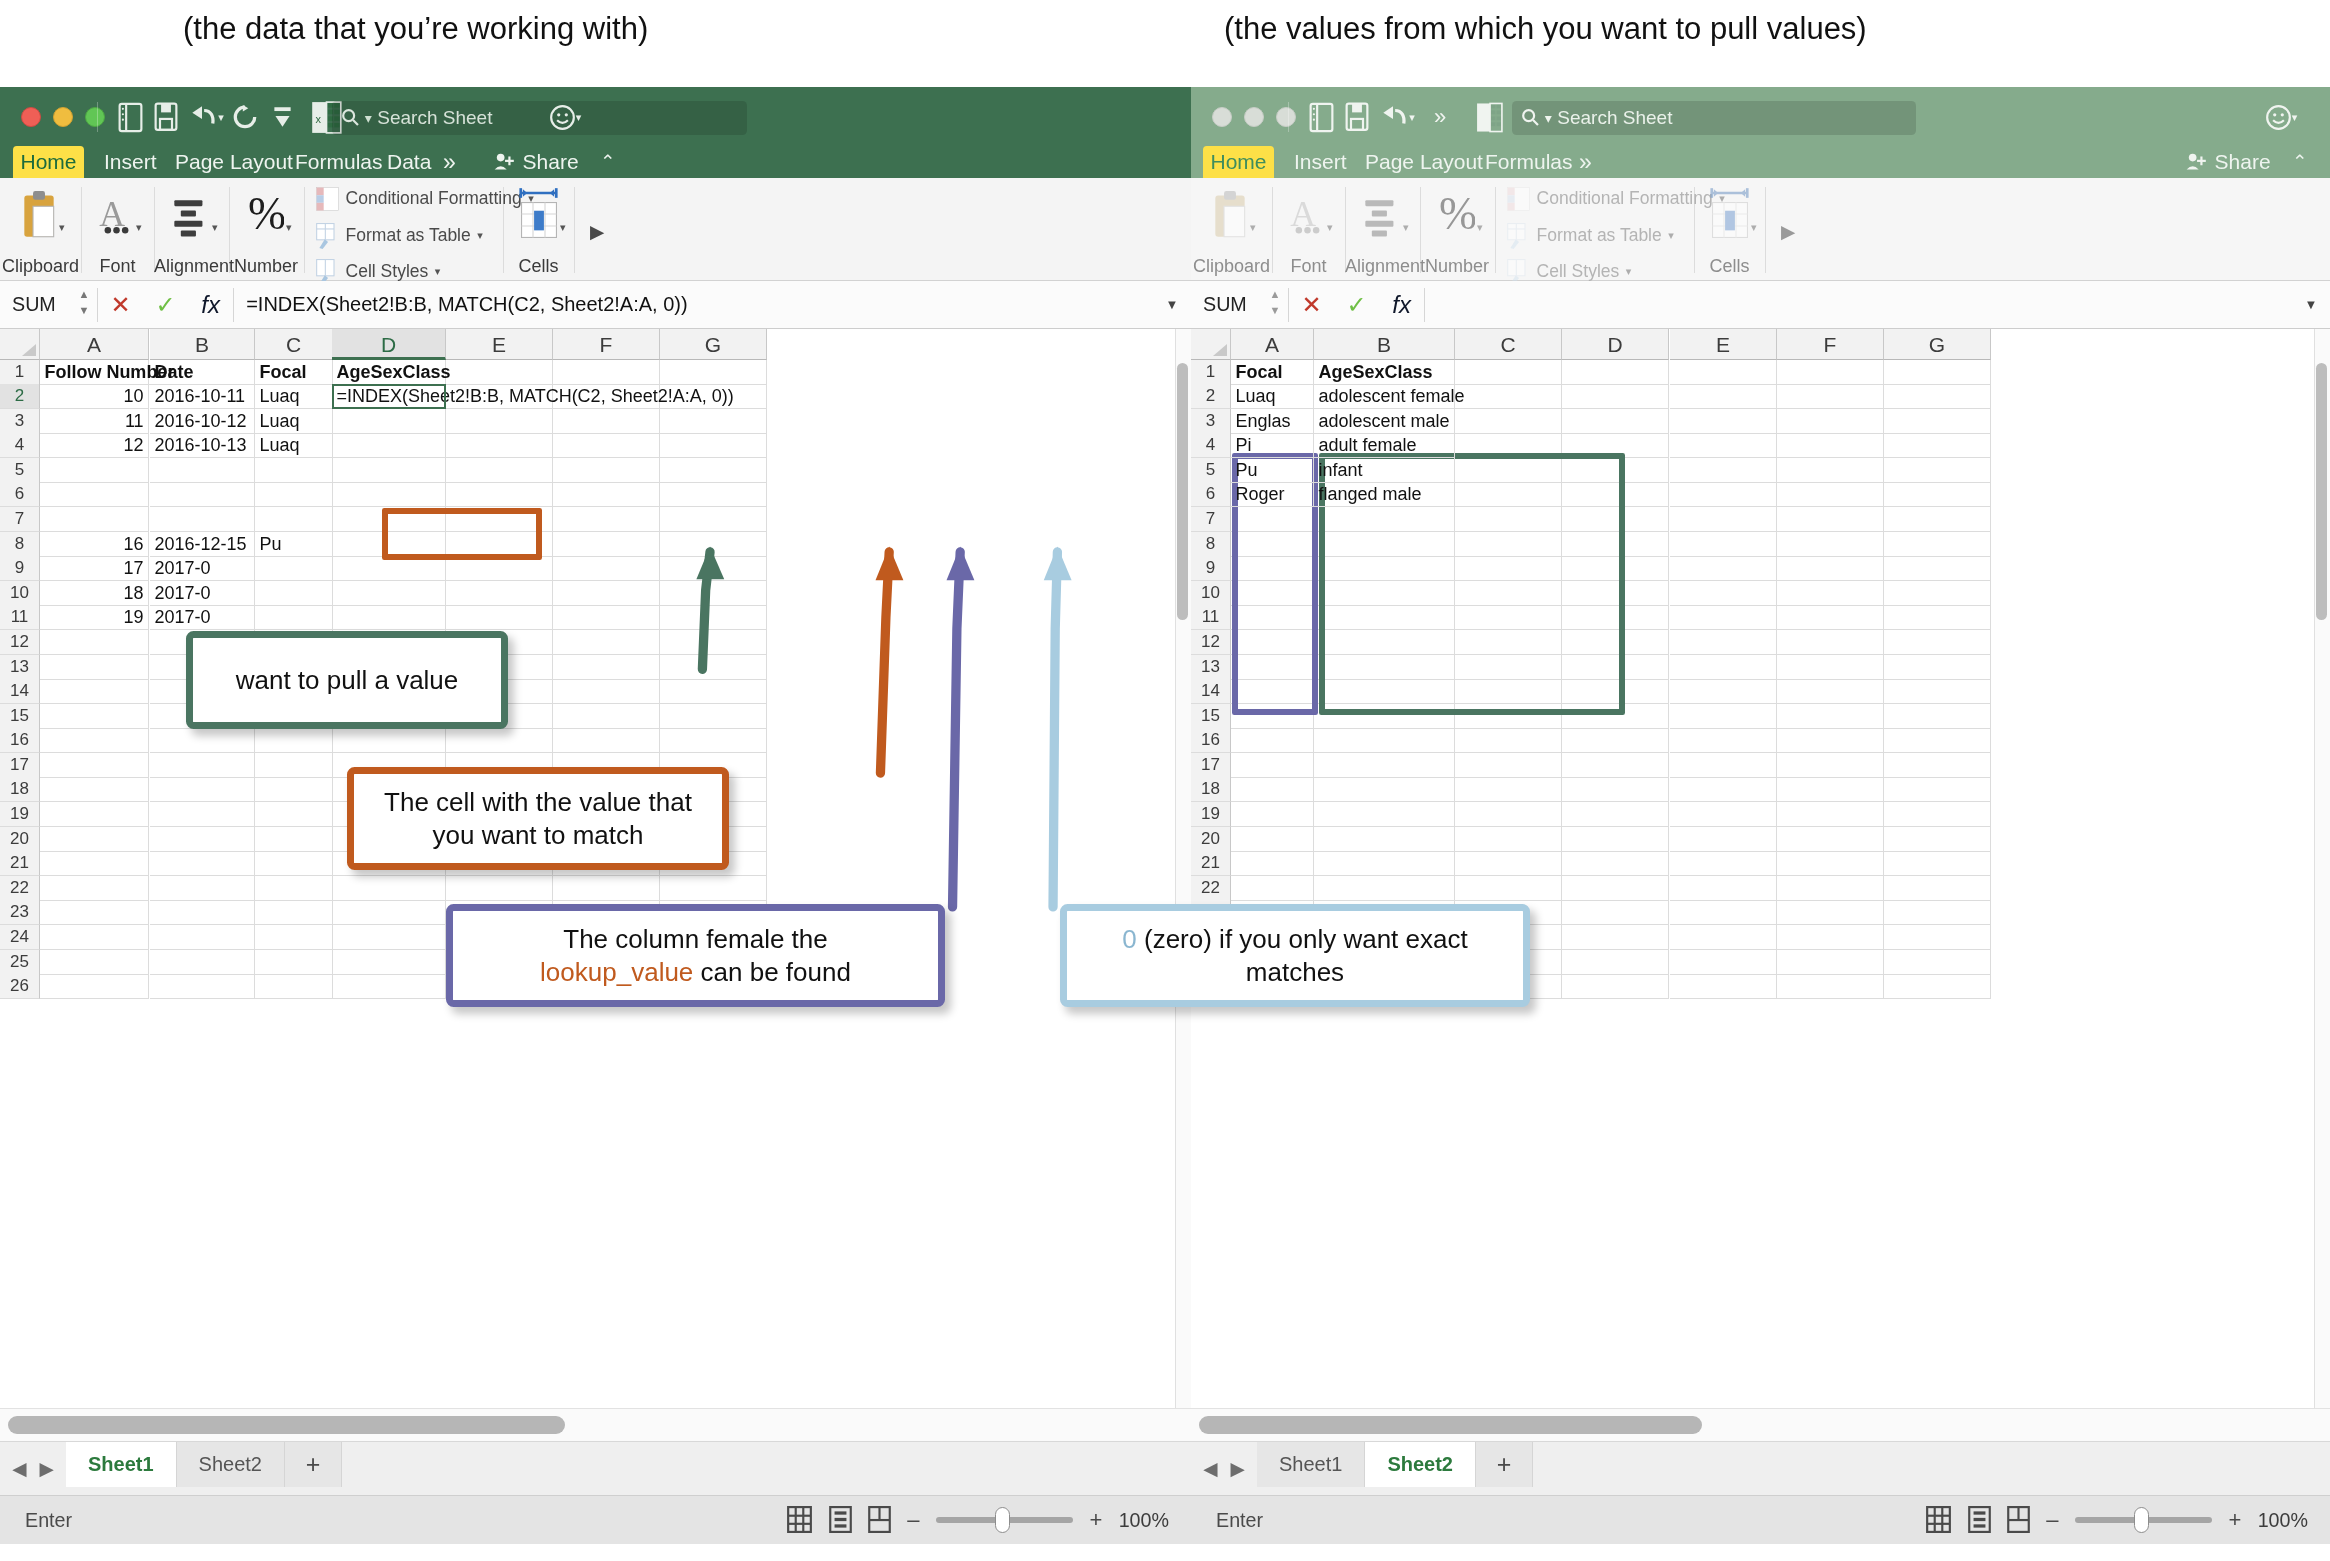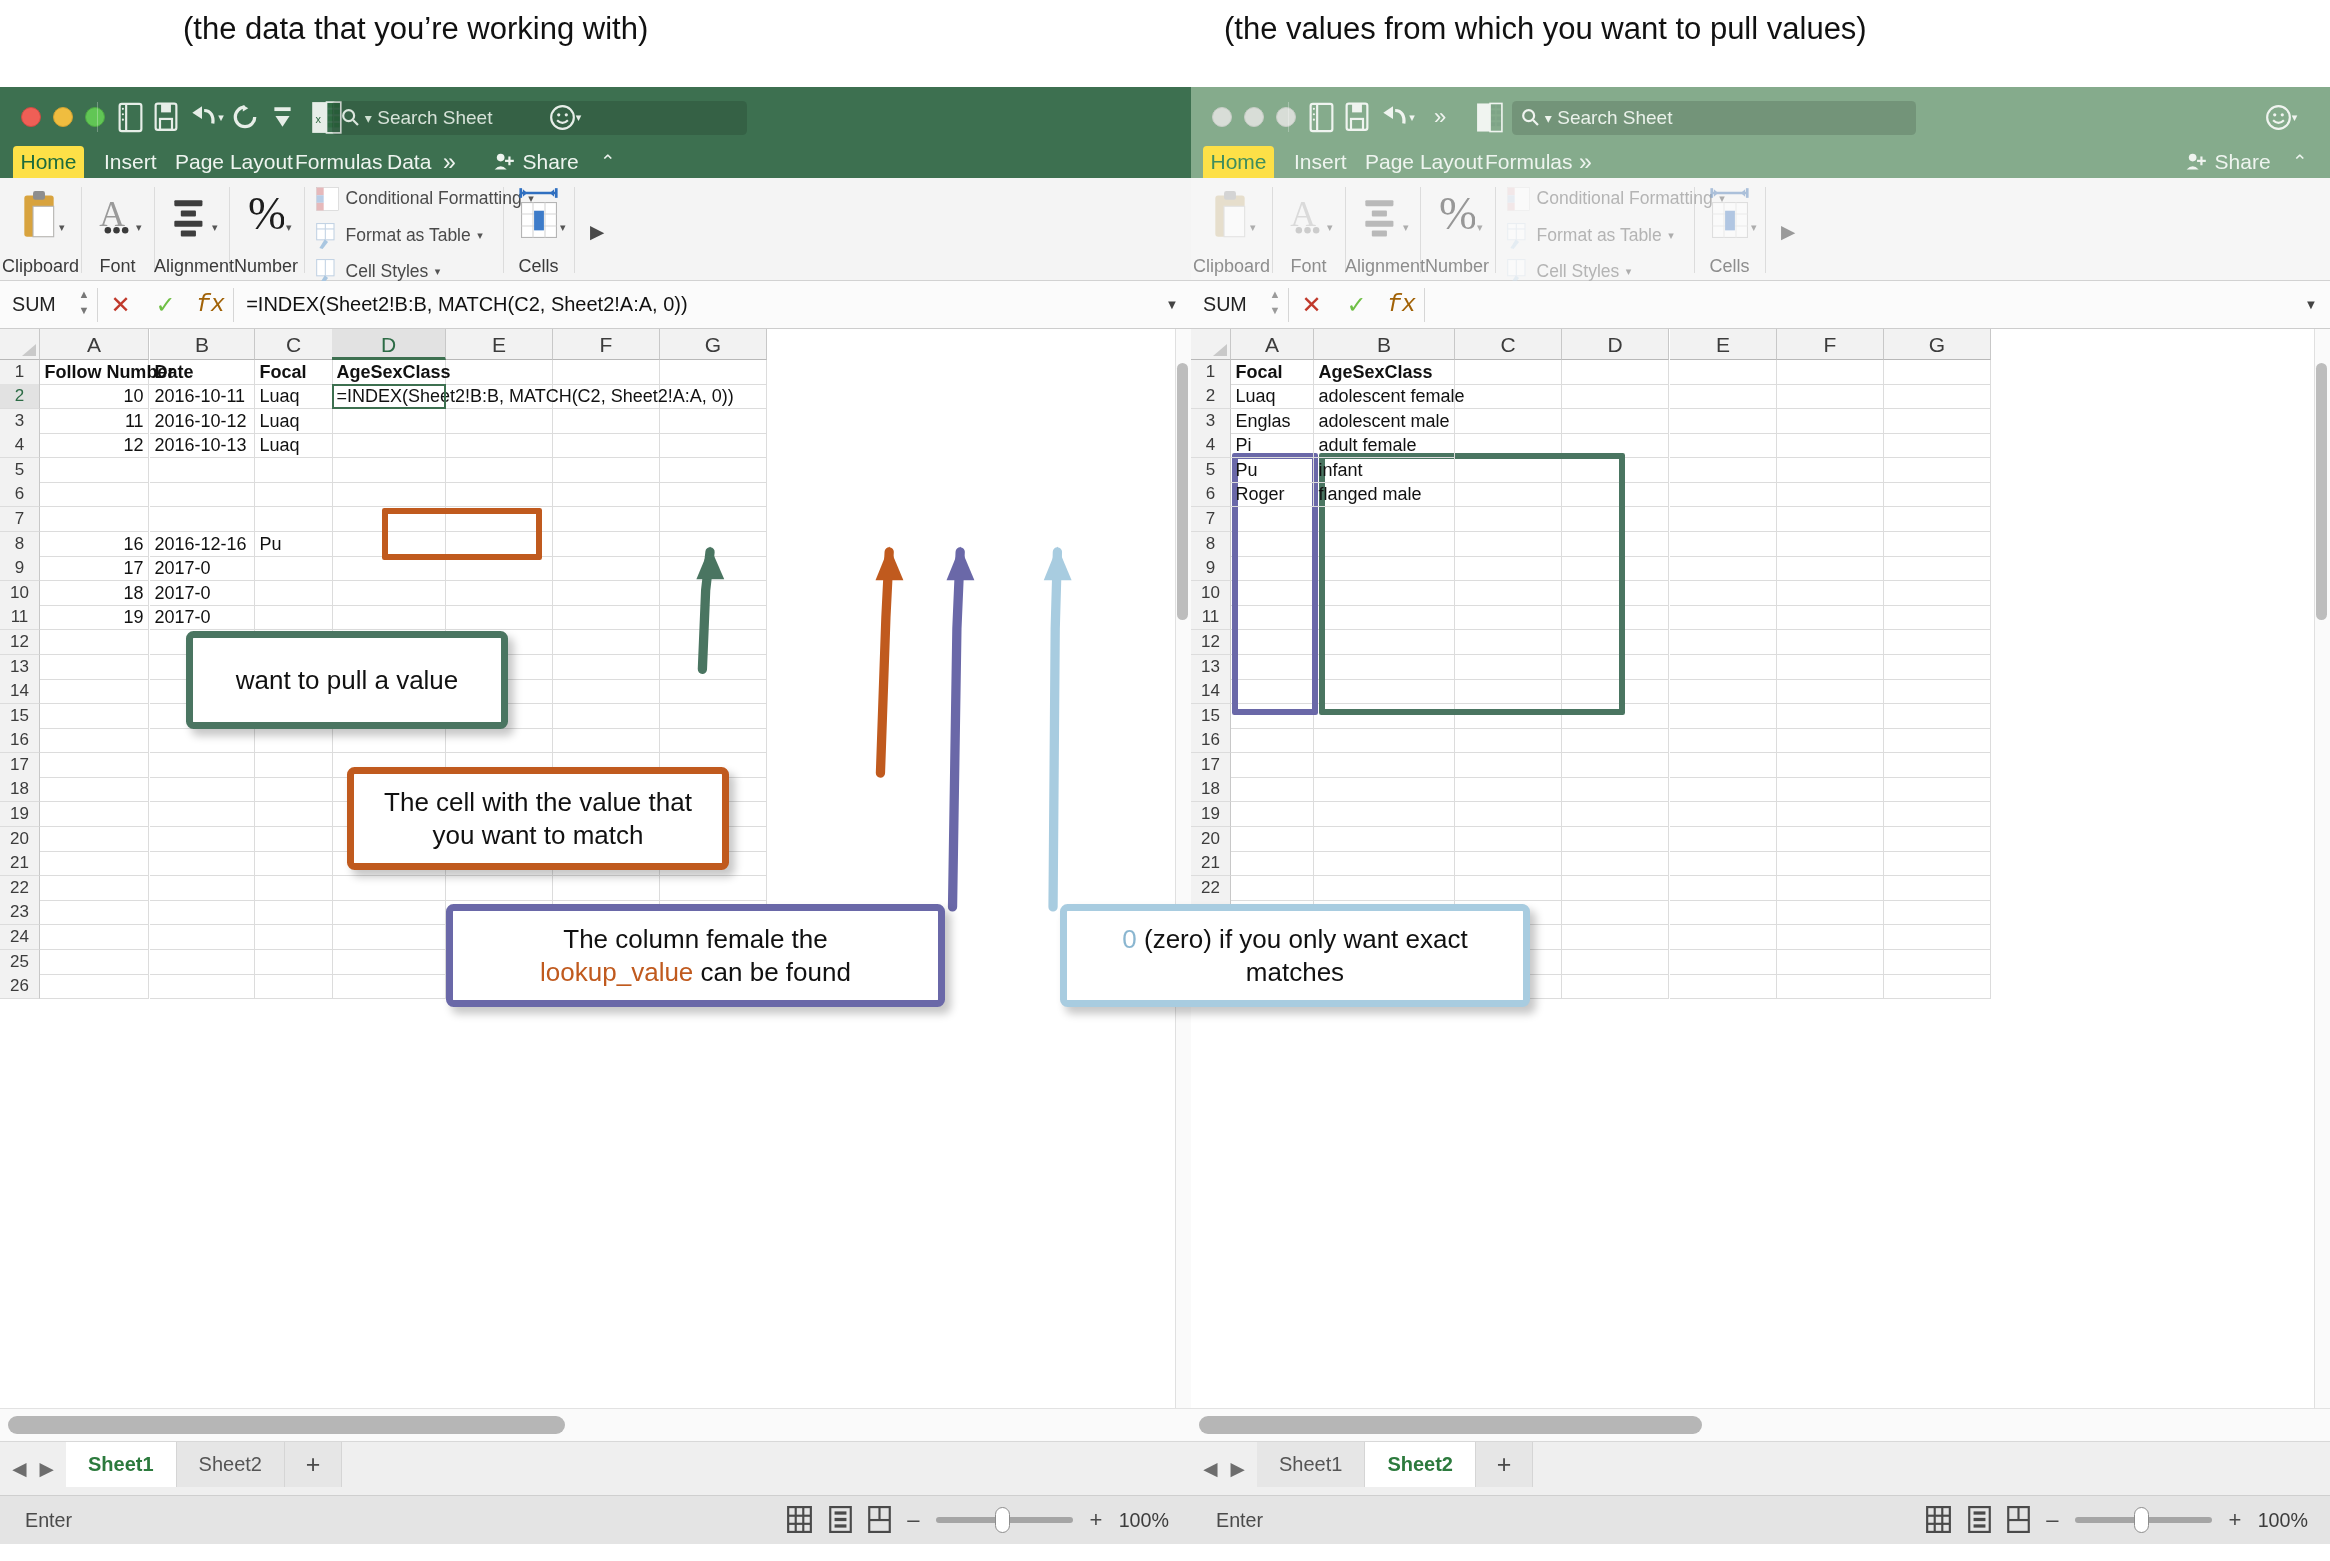--- a/index.html
+++ b/index.html
@@ -83,21 +83,21 @@
   .cf-chip { width:23px; height:24px; flex:0 0 auto; }
 
   
   .fbar { position:relative; height:48px; background:#fbfbfb; border-bottom:0.5px solid #cdcdcd; display:flex; align-items:center;}
   .namebox { width:97px; height:48px; display:flex; align-items:center; padding-left:12px; font-size:19.7px; color:#222; position:relative;}
   .nb-steppers { position:absolute; right:7.6px; top:7.6px; display:flex; flex-direction:column; gap:4.4px; }
   .fb-sep { width:1.1px; height:34px; background:#d6d6d6; }
   .fb-btn { width:45px; text-align:center; font-size:24px; }
   .xbtn { color:#c0392b; }
   .vbtn { color:#6fbf45; }
-  .fxbtn { color:#a16207; font-style:italic; font-family:Liberation Mono, monospace; }
+  .fxbtn { color:#0f172a; font-style:italic; font-family:Liberation Sans, sans-serif; }
   .fb-input { flex:1; padding-left:12px; font-size:20px; color:#111; white-space:nowrap; }
   .fb-caret { width:38px; text-align:center; font-size:13px; color:#444; }
 
   
   .gridwrap { position:relative; background:#fff; overflow:hidden; }
   #win-left .gridwrap  { height:1079px; }
   #win-right .gridwrap { height:1079px; }
 
   .corner { position:absolute; left:0; top:0; width:40px; height:31px; background:#f2f2f2; border-right:0.5px solid #c8c8c8; border-bottom:0.5px solid #b8b8b8;}
   .corner:after{content:"";position:absolute;right:3.3px;bottom:2.7px;border-left:14px solid transparent;border-bottom:12px solid #c9c9c9;}
@@ -625,21 +625,21 @@
       <div class="cell" style="left: 150px; top: 55px; width: 105px; background: transparent; z-index: 3;">2016-10-11</div>
       <div class="cell" style="left: 255px; top: 55px; width: 78px; background: transparent; z-index: 3;">Luaq</div>
       <div class="cell" style="left: 332px; top: 55px; width: auto; background: transparent; z-index: 3; border-right: none;">=INDEX(Sheet2!B:B, MATCH(C2, Sheet2!A:A, 0))</div>
       <div class="cell num" style="left: 40px; top: 80px; width: 109px; background: transparent; z-index: 3;">11</div>
       <div class="cell" style="left: 150px; top: 80px; width: 105px; background: transparent; z-index: 3;">2016-10-12</div>
       <div class="cell" style="left: 255px; top: 80px; width: 78px; background: transparent; z-index: 3;">Luaq</div>
       <div class="cell num" style="left: 40px; top: 104px; width: 109px; background: transparent; z-index: 3;">12</div>
       <div class="cell" style="left: 150px; top: 104px; width: 105px; background: transparent; z-index: 3;">2016-10-13</div>
       <div class="cell" style="left: 255px; top: 104px; width: 78px; background: transparent; z-index: 3;">Luaq</div>
       <div class="cell num" style="left: 40px; top: 203px; width: 109px; background: transparent; z-index: 3;">16</div>
-      <div class="cell" style="left: 150px; top: 203px; width: 105px; background: transparent; z-index: 3;">2016-12-16</div>
+      <div class="cell" style="left: 150px; top: 203px; width: 105px; background: transparent; z-index: 3;">2016-12-15</div>
       <div class="cell" style="left: 255px; top: 203px; width: 78px; background: transparent; z-index: 3;">Pu</div>
       <div class="cell num" style="left: 40px; top: 227px; width: 109px; background: transparent; z-index: 3;">17</div>
       <div class="cell" style="left: 150px; top: 227px; width: 105px; background: transparent; z-index: 3;">2017-0</div>
       <div class="cell num" style="left: 40px; top: 252px; width: 109px; background: transparent; z-index: 3;">18</div>
       <div class="cell" style="left: 150px; top: 252px; width: 105px; background: transparent; z-index: 3;">2017-0</div>
       <div class="cell num" style="left: 40px; top: 276px; width: 109px; background: transparent; z-index: 3;">19</div>
       <div class="cell" style="left: 150px; top: 276px; width: 105px; background: transparent; z-index: 3;">2017-0</div>
       <div class="selbox" style="left: 332px; top: 55px; width: 114px; height: 24.6px; z-index: 4;"></div>
     </div>
 

